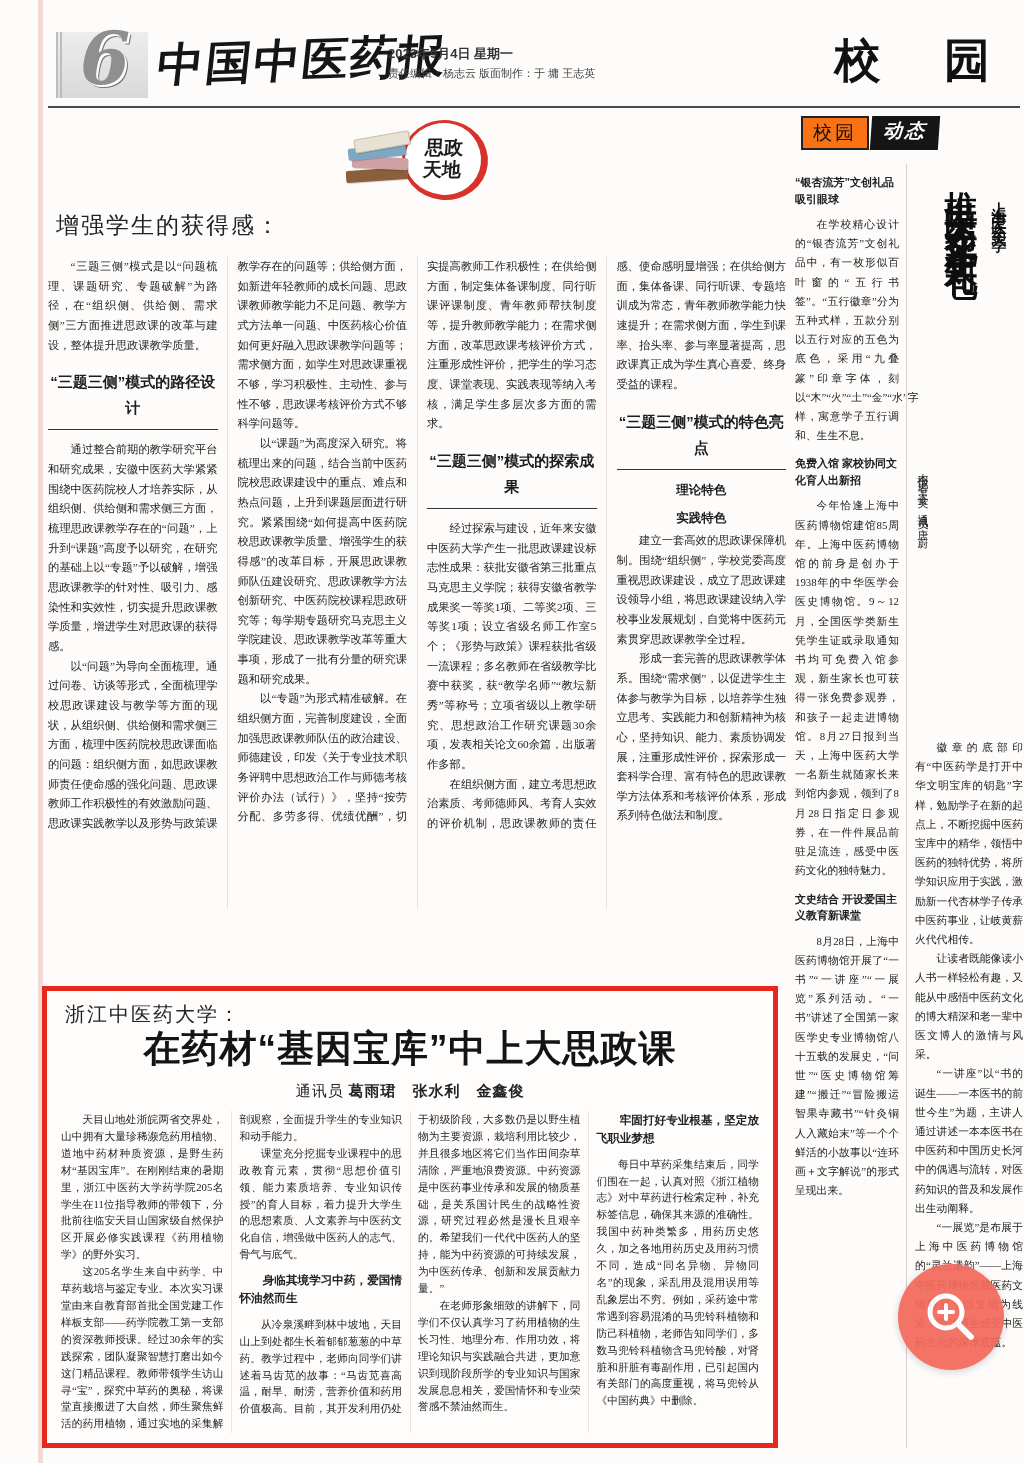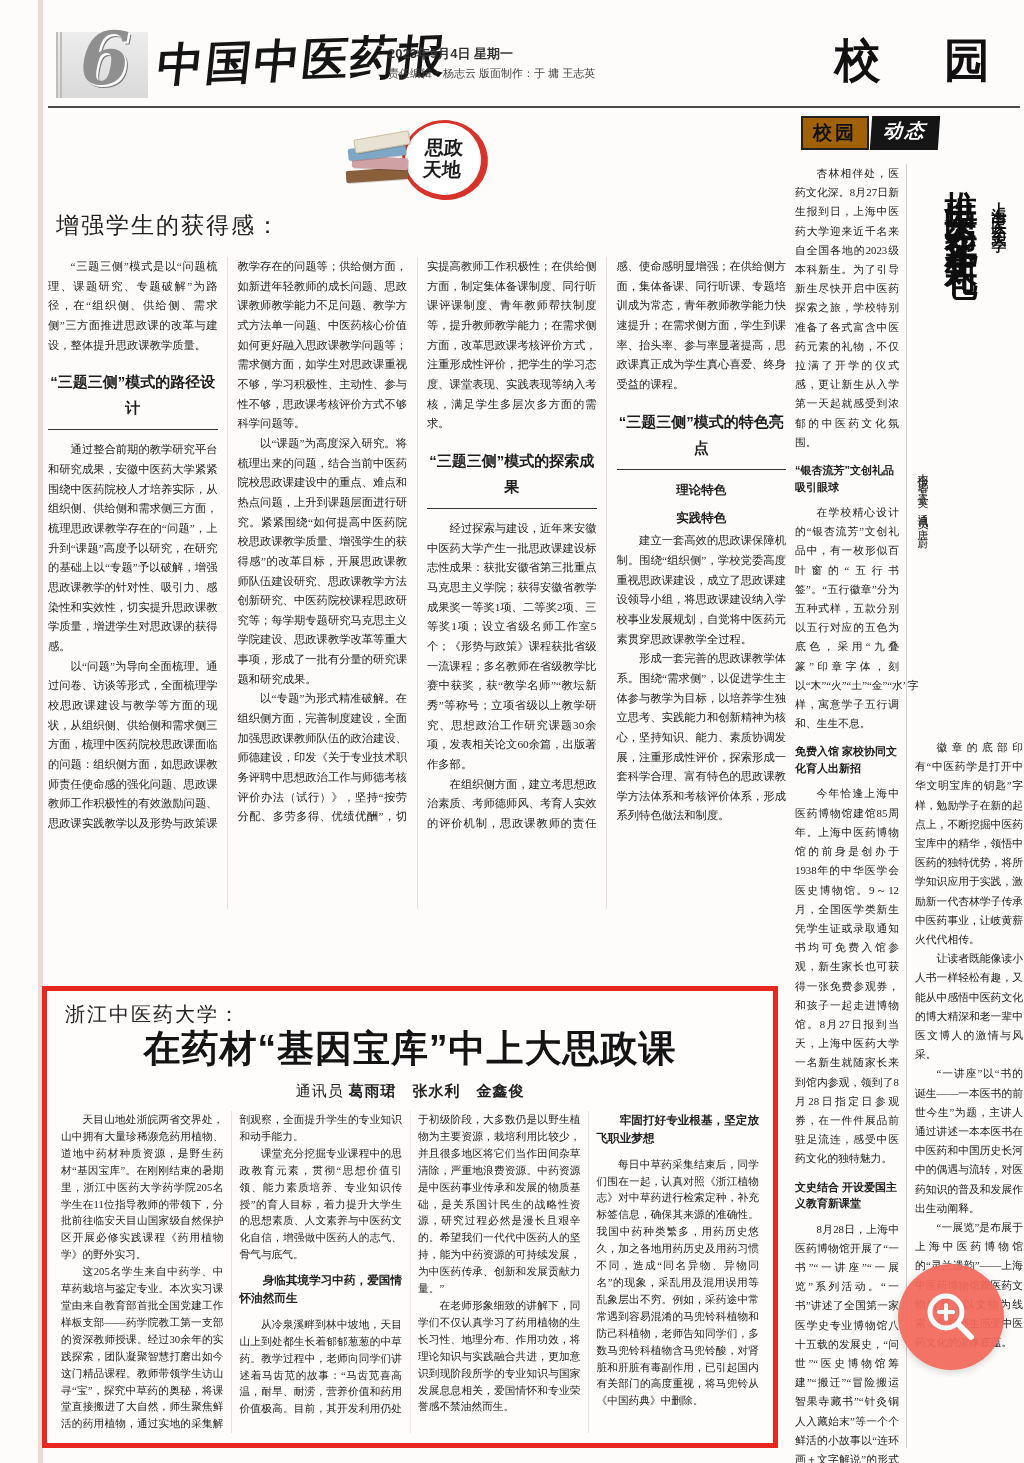--- a/index.html
+++ b/index.html
@@ -47,21 +47,21 @@
   .headline2{font-size:37px; font-weight:900; text-align:center; color:#141414; font-family:"Liberation Sans", sans-serif; margin-top:-4px; letter-spacing:1px;}
   .byline2{text-align:center; font-size:15px; color:#222; margin:8px 0 10px; letter-spacing:1px;}
   .byline2 .names{font-weight:bold; font-family:"Liberation Sans", sans-serif;}
   .body2{height:322px; overflow:hidden; columns:4; column-gap:16px; column-rule:1px solid #eee2de; text-align:justify; font-size:10.7px; line-height:1.58; color:#222;}
   .body2 p{margin:0;}
   .body2 .t-h{font-weight:900; font-size:11.6px; text-indent:2em; margin:8px 0; font-family:"Liberation Sans", sans-serif; break-inside:avoid;}
 
   
   .sidebar{position:absolute; left:795px; top:116px; width:228px; height:1342px;}
   .badge{display:flex; align-items:stretch; margin:0 0 14px 6px; font-family:"Liberation Sans", sans-serif;}
-  .badge .b1{border:2px solid #222; color:#111; font-weight:700; font-size:19px; padding:2px 10px; letter-spacing:3px; background:#a16207;}
+  .badge .b1{border:2px solid #222; color:#111; font-weight:400; font-size:19px; padding:2px 10px; letter-spacing:3px; background:#f97316;}
   .badge .b2{background:#151515; color:#fff; font-weight:bold; font-size:19px; font-style:italic; padding:2px 12px; letter-spacing:3px; transform:skewX(-4deg); margin-left:2px;}
   .sb-cols{display:flex; height:1284px;}
   .sb-left{width:104px; padding-right:7px;}
   .sb-right{width:117px; border-left:1px solid #d8cfcb; padding-left:8px; box-sizing:border-box;}
   .sb-left p, .sb-right p{margin:0;}
   .sb-text{text-align:justify; font-size:10.8px; line-height:1.78; color:#212121;}
   .sb-text .t-h{font-weight:900; font-size:11px; text-indent:0; line-height:1.5; margin:10px 0 8px; font-family:"Liberation Sans", sans-serif; text-align:left;}
   .vtitle{writing-mode:vertical-rl; height:560px; display:inline-block; margin-bottom:10px;}
   .vt-small{font-size:15px; font-weight:bold; letter-spacing:6px; padding-top:26px; margin-left:6px; color:#111;}
   .vt-main{font-size:33px; font-weight:900; letter-spacing:7px; color:#0e0e0e; margin-left:8px; font-family:"Liberation Serif", serif;}
@@ -141,21 +141,20 @@
       </div>
   </div>
 
   <div class="sidebar">
     <div class="badge">
       <span class="b1">校园</span>
       <span class="b2">动态</span>
     </div>
     <div class="sb-cols">
       <div class="sb-left sb-text">
-          <p class="t-p">杏林相伴处，医药文化深。8月27日新生报到日，上海中医药大学迎来近千名来自全国各地的2023级本科新生。为了引导新生尽快开启中医药探索之旅，学校特别准备了各式富含中医药元素的礼物，不仅拉满了开学的仪式感，更让新生从入学第一天起就感受到浓郁的中医药文化氛围。</p>
           <p class="t-h">“银杏流芳”文创礼品吸引眼球</p>
           <p class="t-p">在学校精心设计的“银杏流芳”文创礼品中，有一枚形似百叶窗的“五行书签”。“五行徽章”分为五种式样，五款分别以五行对应的五色为底色，采用“九叠篆”印章字体，刻以“木”“火”“土”“金”“水”字样，寓意学子五行调和、生生不息。</p>
           <p class="t-h">免费入馆  家校协同文化育人出新招</p>
           <p class="t-p">今年恰逢上海中医药博物馆建馆85周年。上海中医药博物馆的前身是创办于1938年的中华医学会医史博物馆。9～12月，全国医学类新生凭学生证或录取通知书均可免费入馆参观，新生家长也可获得一张免费参观券，和孩子一起走进博物馆。8月27日报到当天，上海中医药大学一名新生就随家长来到馆内参观，领到了8月28日指定日参观券，在一件件展品前驻足流连，感受中医药文化的独特魅力。</p>
           <p class="t-h">文史结合  开设爱国主义教育新课堂</p>
           <p class="t-p">8月28日，上海中医药博物馆开展了“一书”“一讲座”“一展览”系列活动。“一书”讲述了全国第一家医学史专业博物馆八十五载的发展史，“问世”“医史博物馆筹建”“搬迁”“冒险搬运智果寺藏书”“针灸铜人入藏始末”等一个个鲜活的小故事以“连环画＋文字解说”的形式呈现出来。</p>
         </div>
       <div class="sb-right">
         <div class="vtitle">
           <div class="vt-small">上海中医药大学</div>

